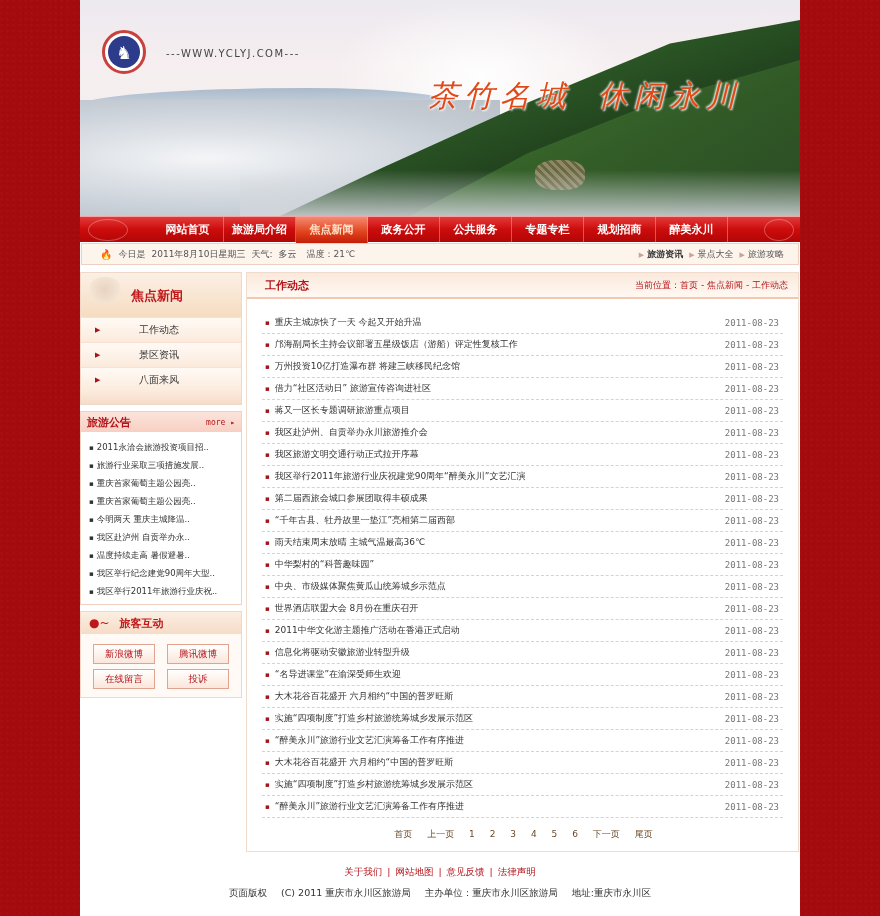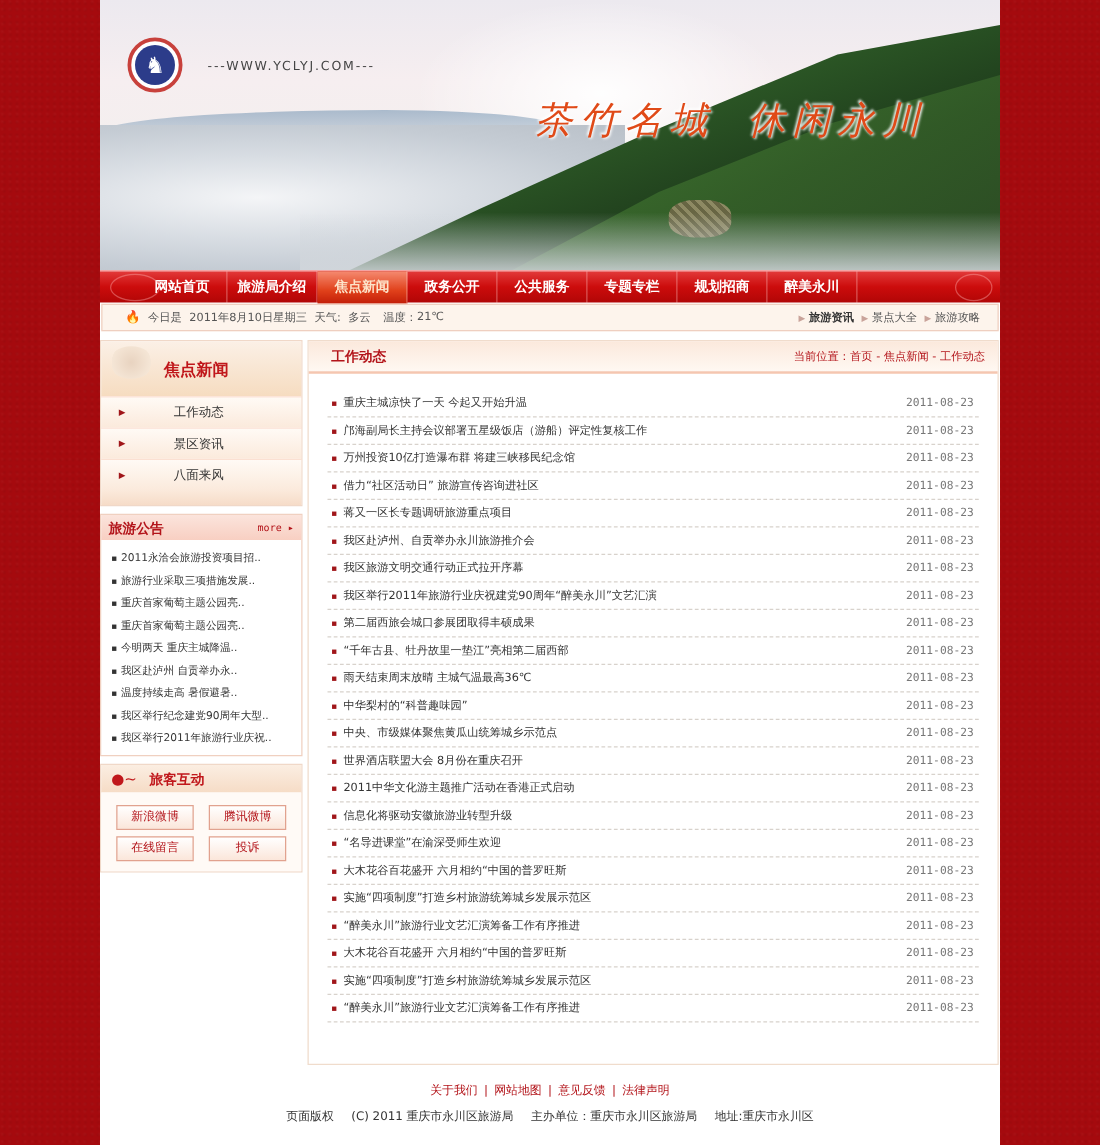--- a/index.html
+++ b/index.html
@@ -47,21 +47,21 @@
   .logo-title .red { color: #c0171b; }
   .logo-url { font-size: 10px; color: #444; letter-spacing: 1.5px; margin-top: 2px; padding-left: 12px; font-family: "DejaVu Sans", sans-serif; }
 
   .slogan { position: absolute; left: 348px; top: 76px; font-size: 30px; color: #e04a18; letter-spacing: 6px;
     font-family: "DejaVu Serif", serif; font-style: italic; text-shadow: 1px 1px 2px #fff, -1px -1px 2px #fff; }
   .slogan span { margin-right: 26px; }
 
   
   .nav { position: absolute; left: 0; top: 216px; width: 720px; height: 26px;
     background: linear-gradient(180deg, #e23a3a 0%, #cc0c0c 50%, #b10606 100%); border-top: 1px solid #f5a3a3;
-    display: flex; padding-left: 30px; }
+    display: flex; padding-left: 72px; }
   .nav-item { width: 72px; height: 26px; line-height: 26px; text-align: center; color: #fff; font-size: 11px;
     font-weight: bold; border-right: 1px solid rgba(255,200,200,0.4); cursor: pointer; }
   .nav-item.active { background: linear-gradient(180deg, #f58a70 0%, #e0401a 60%, #c21e08 100%); color: #fde3c9; }
   .nav-item:last-child { border-right: none; }
   .nav-deco { position: absolute; left: 8px; top: 2px; width: 40px; height: 22px; border-radius: 50%;
     border: 1px solid rgba(255,180,180,0.4); }
   .nav-deco-r { position: absolute; right: 6px; top: 2px; width: 30px; height: 22px; border-radius: 50%;
     border: 1px solid rgba(255,180,180,0.4); }
 
   
@@ -330,20 +330,32 @@
         </div>
       <div class="news-row">
           <span class="t">实施“四项制度”打造乡村旅游统筹城乡发展示范区</span>
           <span class="d">2011-08-23</span>
         </div>
       <div class="news-row">
           <span class="t">“醉美永川”旅游行业文艺汇演筹备工作有序推进</span>
           <span class="d">2011-08-23</span>
         </div>
     </div>
+    <div class="pager">
+      <span>首页</span>
+      <span>上一页</span>
+      <span>1</span>
+      <span>2</span>
+      <span>3</span>
+      <span>4</span>
+      <span>5</span>
+      <span>6</span>
+      <span>下一页</span>
+      <span>尾页</span>
+    </div>
   </div>
 
   <div class="footer">
     <div class="footer-links">
       <a>关于我们</a><span class="sep">|</span><a>网站地图</a><span class="sep">|</span><a>意见反馈</a><span class="sep">|</span><a>法律声明</a>
     </div>
     <div class="footer-copy">
       <span>页面版权</span><span>(C) 2011 重庆市永川区旅游局</span><span>主办单位：重庆市永川区旅游局</span><span>地址:重庆市永川区</span>
     </div>
   </div>

